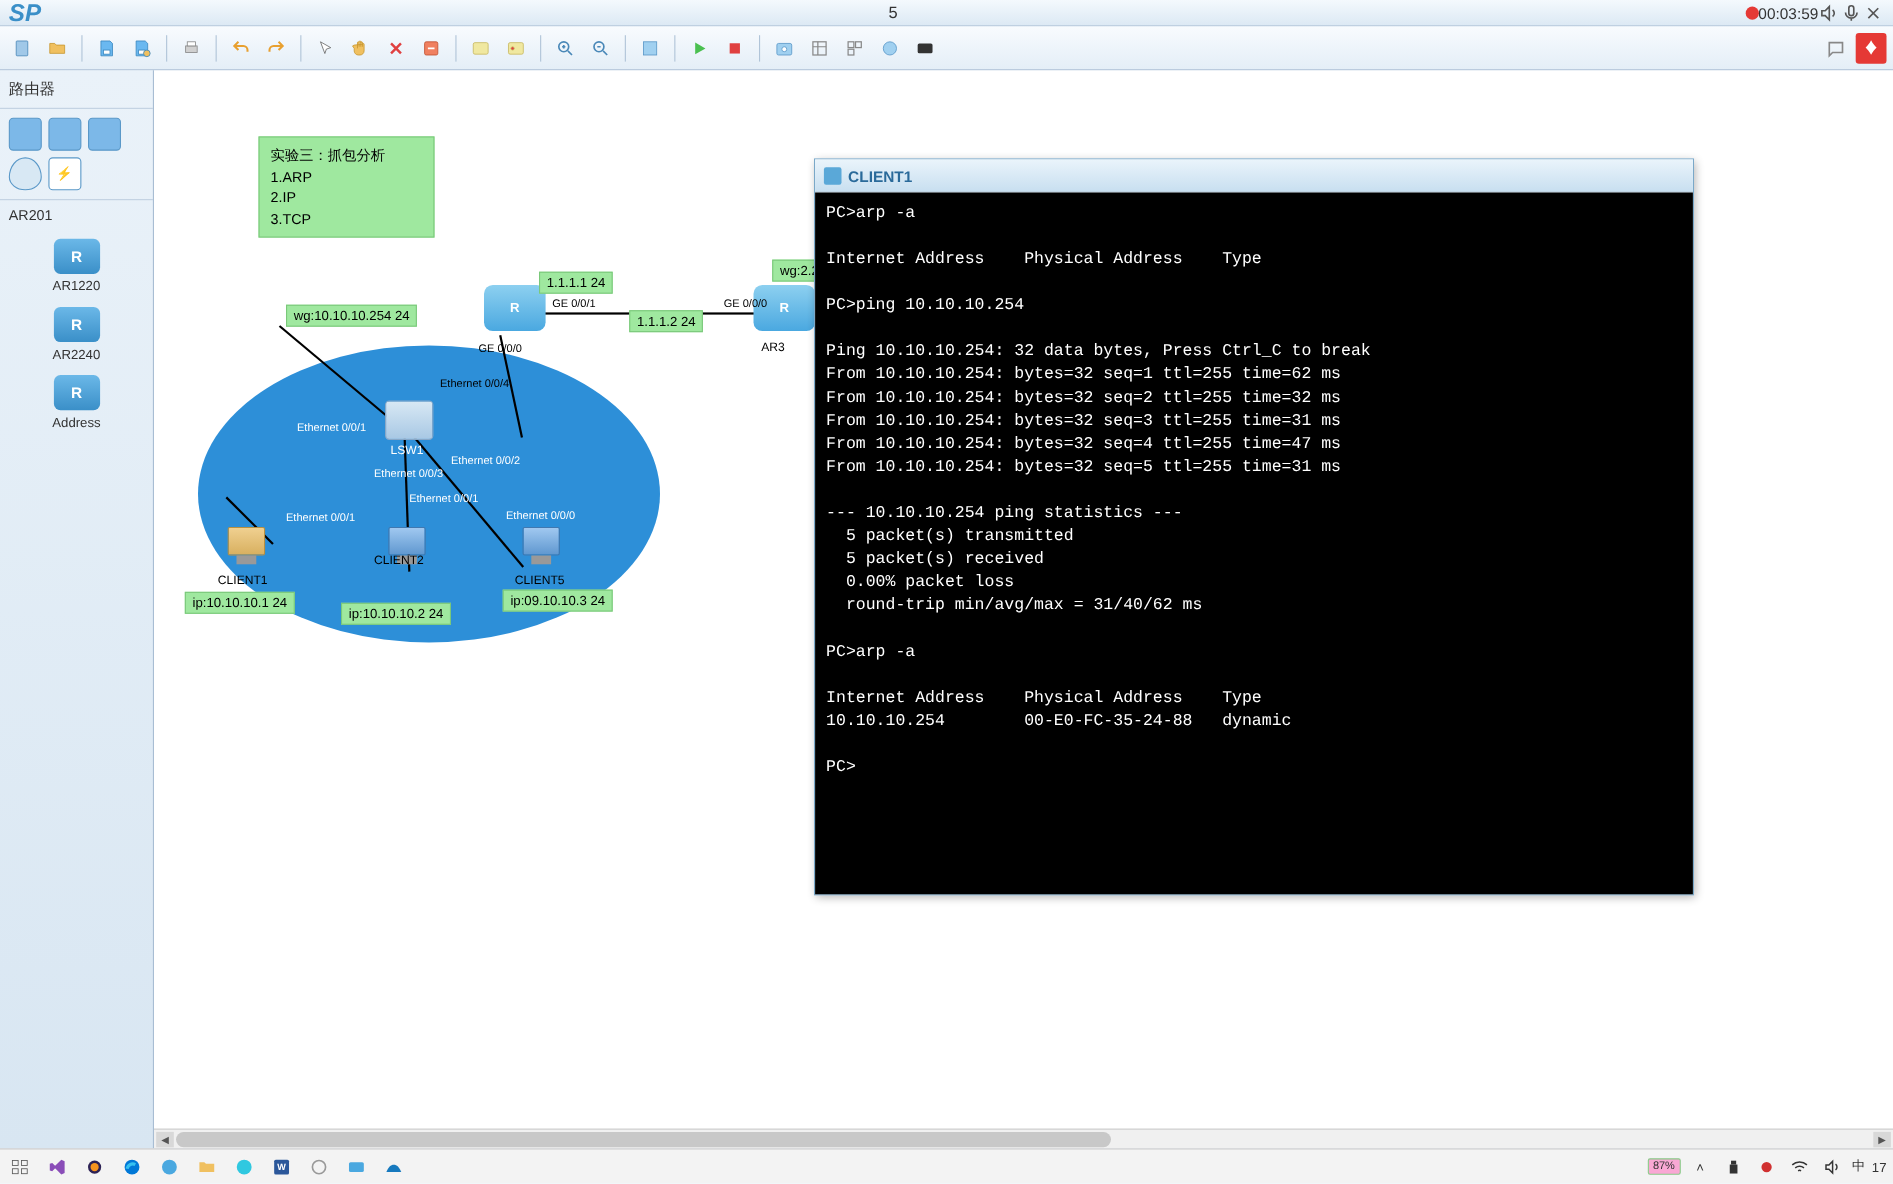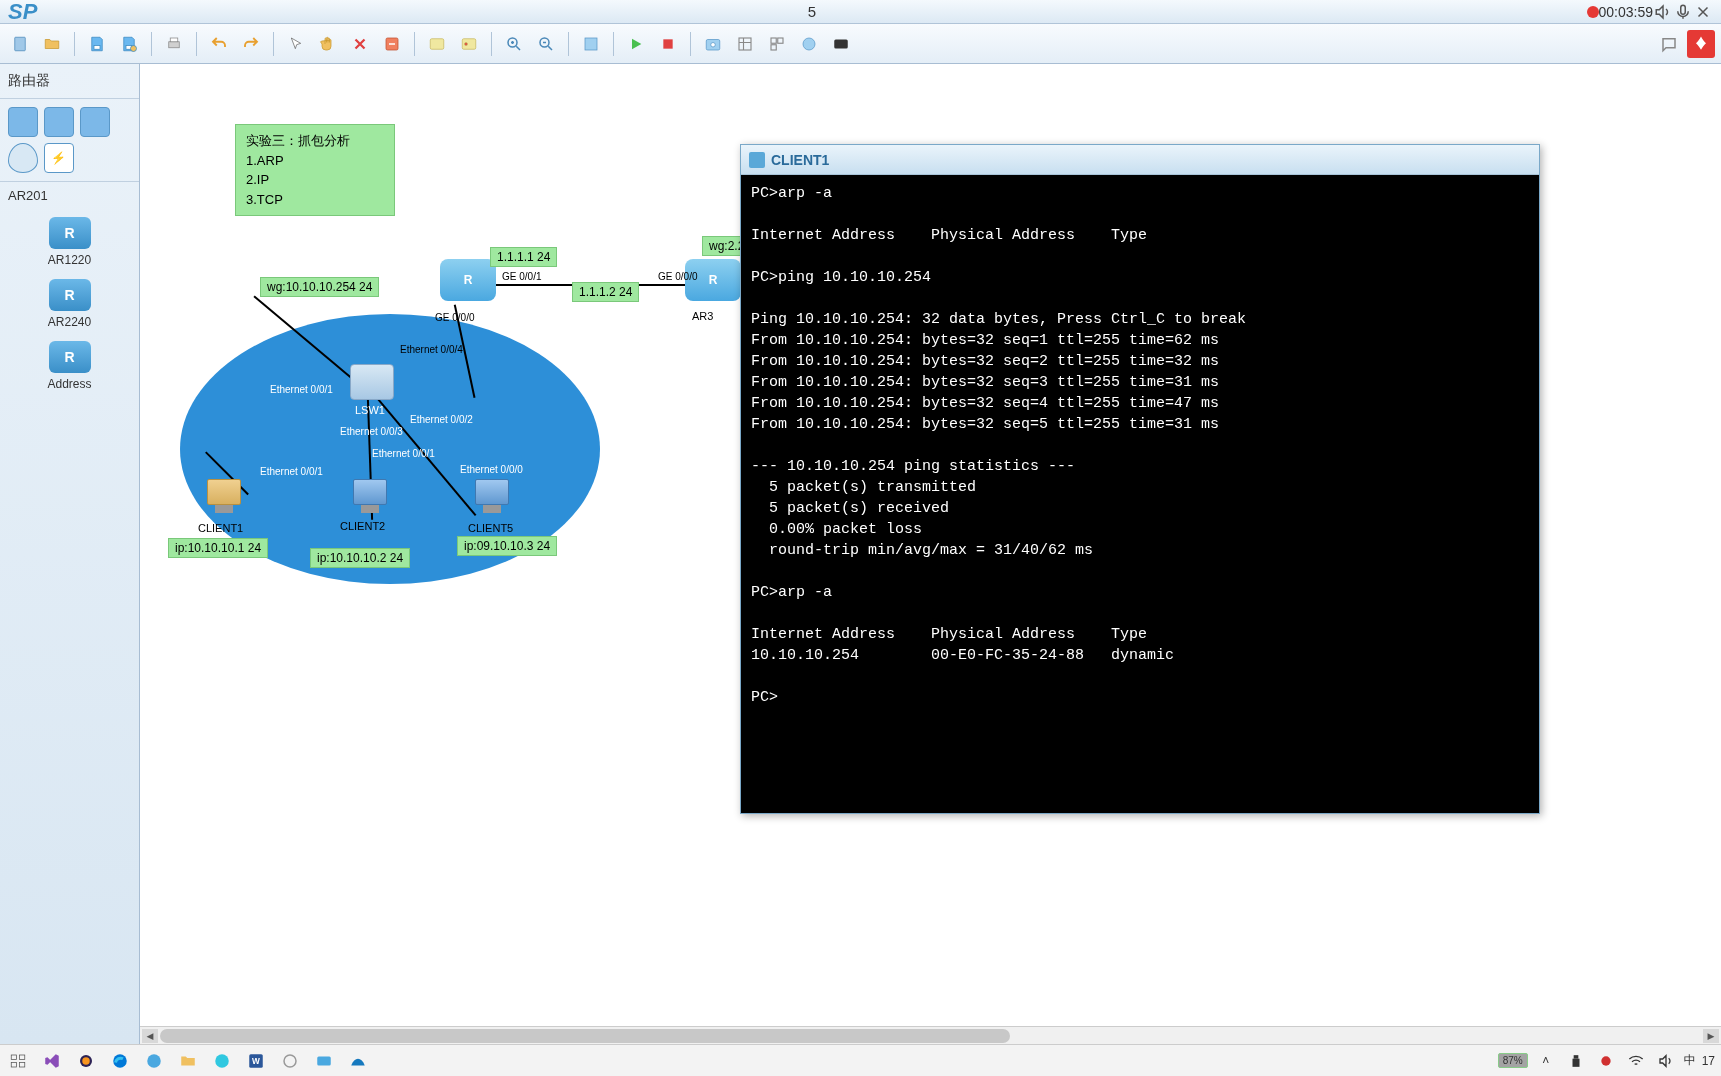--- a/index.html
+++ b/index.html
@@ -69,21 +69,21 @@
 
 
 .status-bar { height: 26px; background: linear-gradient(#f0f6fb, #e0ecf5); border-top: 1px solid #a8bdd3; display: flex; align-items: center; padding: 0 8px; font-size: 12px; color: #333; }
 .status-right { margin-left: auto; color: #1a6aba; cursor: pointer; }
 
 
 .taskbar { position: absolute; bottom: 0; left: 0; right: 0; height: 32px; background: #f3f3f3; border-top: 1px solid #ccc; display: flex; align-items: center; padding: 0 6px; gap: 10px; }
 .task-icon { width: 24px; height: 24px; display: flex; align-items: center; justify-content: center; cursor: pointer; border-radius: 3px; }
 .task-spacer { flex: 1; }
 .tray { display: flex; align-items: center; gap: 6px; font-size: 12px; color: #333; }
-.battery { background: #a3a3a3; border: 1px solid #8c8; padding: 1px 4px; border-radius: 2px; font-size: 10px; }
+.battery { background: #f9a8d4; border: 1px solid #8c8; padding: 1px 4px; border-radius: 2px; font-size: 10px; }
 
 svg { display: block; }
 </style>
 </head>
 <body>
 
 <div class="title-bar">
   <span class="app-title">SP</span>
   <span class="title-center">5</span>
   <div class="title-right">
@@ -315,21 +315,21 @@
 
       <div class="topo-pc" style="left:62px;top:415px">
           <div class="screen"></div>
           <div class="base"></div>
         </div>
       <div class="topo-label" style="left:58px;top:458px">CLIENT1</div>
       <div class="topo-pc blue" style="left:208px;top:415px">
           <div class="screen"></div>
           <div class="base"></div>
         </div>
-      <div class="topo-label" style="left:200px;top:456px">CLIENT2</div>
+      <div class="topo-label" style="left:200px;top:440px">CLIENT2</div>
       <div class="topo-pc blue" style="left:330px;top:415px">
           <div class="screen"></div>
           <div class="base"></div>
         </div>
       <div class="topo-label" style="left:328px;top:458px">CLIENT5</div>
 
       <div class="ip-label" style="left:120px;top:213px">wg:10.10.10.254 24</div>
       <div class="ip-label" style="left:350px;top:183px">1.1.1.1 24</div>
       <div class="ip-label" style="left:432px;top:218px">1.1.1.2 24</div>
       <div class="ip-label" style="left:562px;top:172px">wg:2.2</div>

